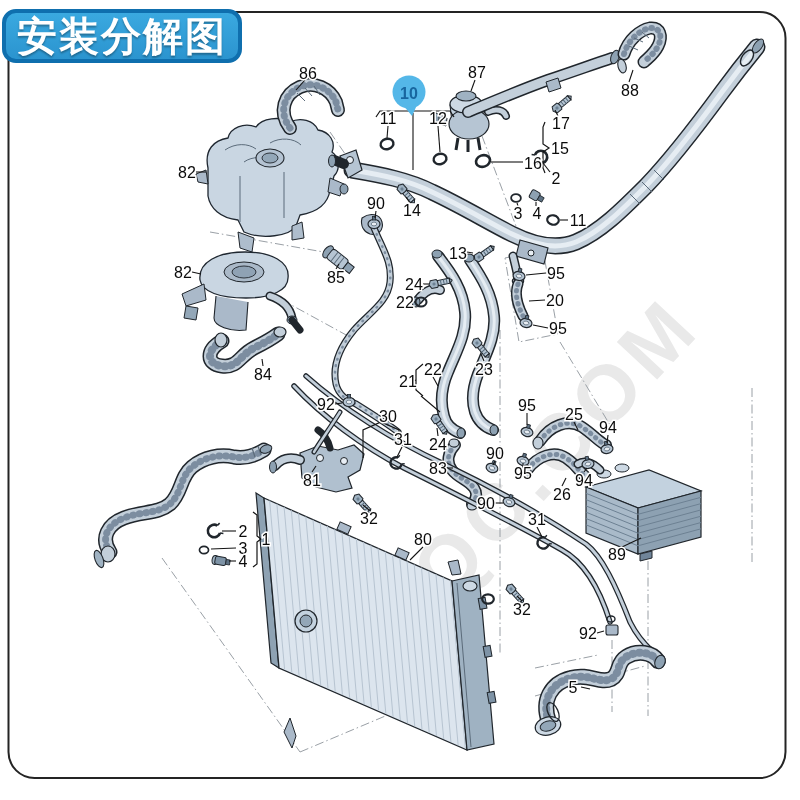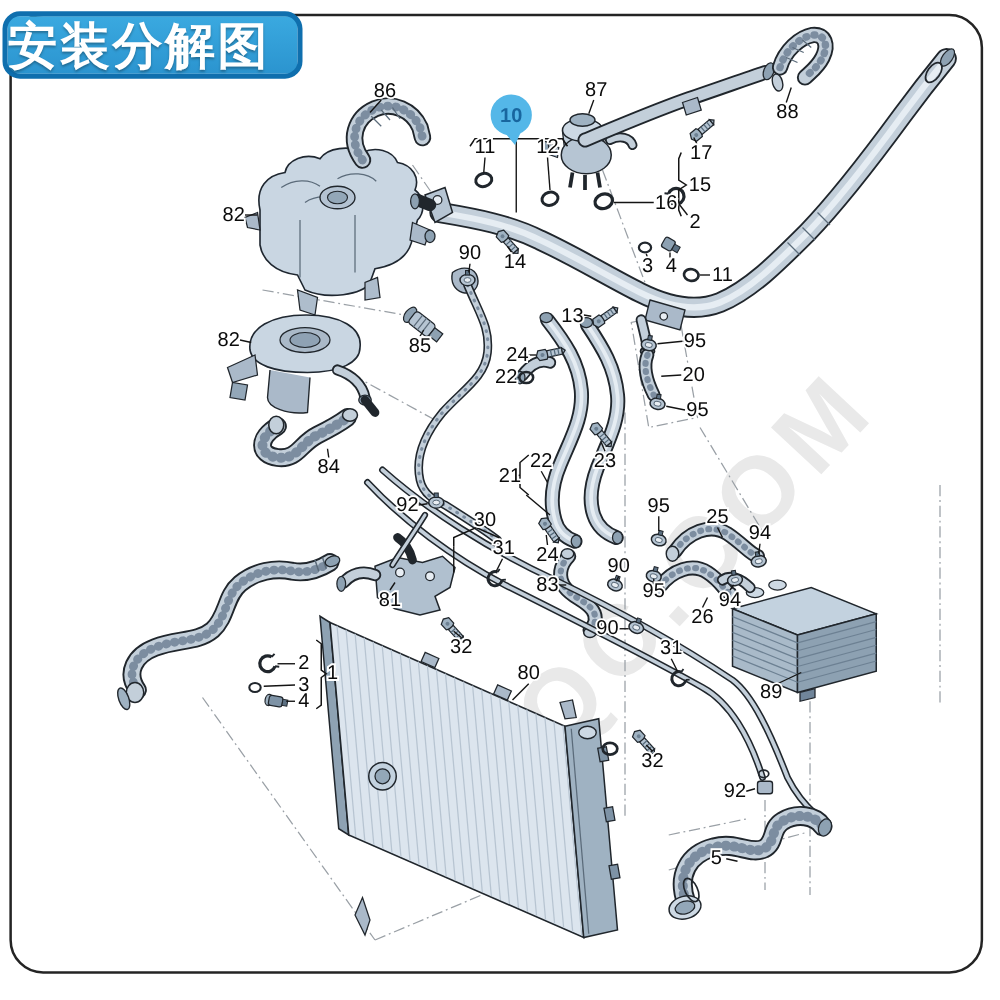--- a/index.html
+++ b/index.html
@@ -3,21 +3,21 @@
 <meta charset="utf-8">
 <style>
   html,body{margin:0;padding:0;background:#fff;}
   #stage{position:relative;width:800px;height:800px;background:#fff;overflow:hidden;
          font-family:"Liberation Sans",sans-serif;}
   #diagram{position:absolute;left:0;top:0;}
   
   #badge{position:absolute;left:2px;top:9px;width:240px;height:54px;
          background:linear-gradient(#3aa9e0,#2b94cf);
          border:4px solid var(--badge-border,#0f6fae);border-radius:14px;
-         display:flex;align-items:center;justify-content:flex-start;box-sizing:border-box;}
+         display:flex;align-items:center;justify-content:center;box-sizing:border-box;}
   #badge span{color:#fff;font-size:40px;font-weight:bold;letter-spacing:2px;
          text-shadow:0 2px 2px rgba(0,0,0,.3);white-space:nowrap;}
   
   .border-rect{fill:#fff;stroke:#242424;stroke-width:2;}
   .wm{fill:var(--wm,#e9e9e9);font-size:80px;font-weight:bold;letter-spacing:8px;
       text-anchor:middle;}
   .dd{fill:none;stroke:#9aa0a6;stroke-width:1;stroke-dasharray:9 3 1.5 3;}
   .ld{fill:none;stroke:#141414;stroke-width:1.1;}
   .br{fill:none;stroke:#141414;stroke-width:1.2;}
   .to{fill:none;stroke:#20262c;stroke-linecap:round;}

